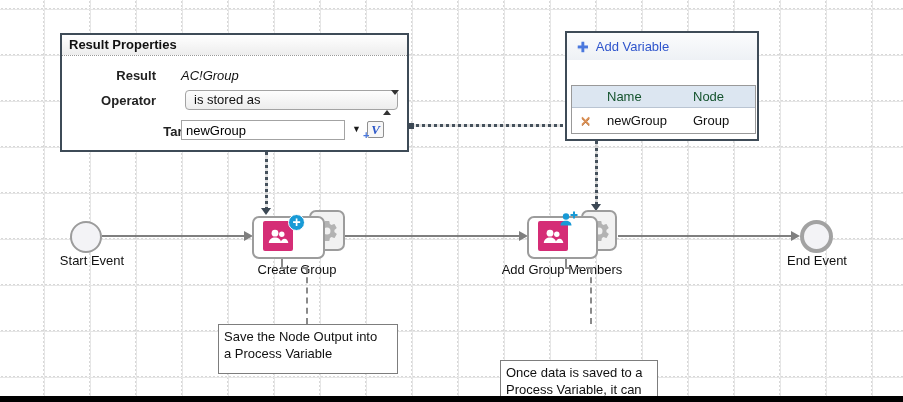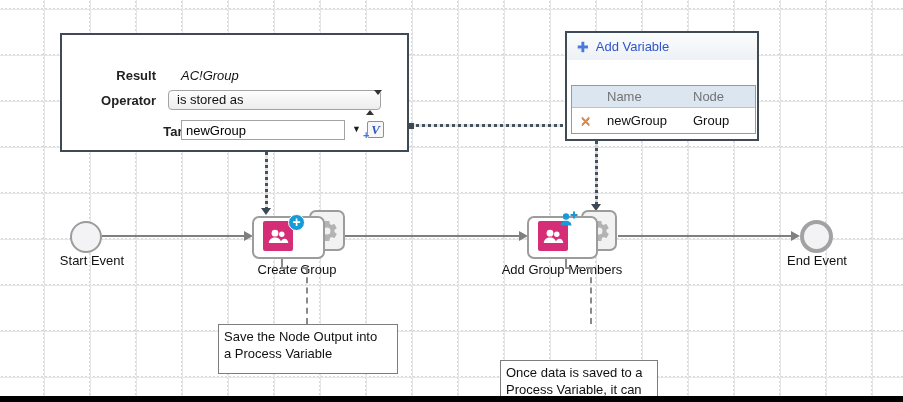--- a/index.html
+++ b/index.html
@@ -36,21 +36,21 @@
   .vpicker .plus{ position:absolute; left:-5px; bottom:-4px; color:#4a78dd; font-size:11px; font-weight:bold;
     text-shadow:0 0 1px #fff; }
 
   
   .add-row{ height:27px; display:flex; align-items:center; gap:7px; padding-left:10px;
     background:linear-gradient(#fbfcfd,#eef1f5); }
   .plus-icon{ color:#4a78dd; font-size:14px; line-height:14px; text-shadow:0 1px 0 #c9d6f2; cursor:pointer; }
   .link{ color:#2f55cc; font-size:13px; cursor:pointer; }
   .pv-table{ position:absolute; left:4px; top:52px; width:185px; border:1px solid #999; background:#fff; }
   .pv-thead{ display:flex; height:22px; background:#dce6f1; border-bottom:1px solid #b9c4d2;
-    align-items:center; font-size:13px; color:#737373; }
+    align-items:center; font-size:13px; color:#14532d; }
   .pv-row{ display:flex; height:25px; align-items:center; font-size:13px; }
   .cell-icon{ width:27px; text-align:center; }
   .cell-name{ flex:1; padding-left:8px; }
   .cell-type{ width:62px; }
   .x-icon{ color:#dd9256; font-weight:bold; font-size:14px; text-shadow:0 1px 0 #b96f35; cursor:pointer; }
 
   
   .flow-line{ position:absolute; height:2px; background:#7f7f7f; }
   .arrow-head{ position:absolute; width:0; height:0; border-top:5px solid transparent;
     border-bottom:5px solid transparent; border-left:9px solid #7f7f7f; }
@@ -81,26 +81,27 @@
     font-size:13px; line-height:17px; white-space:pre-line; color:#111; }
 
   .bottom-bar{ position:absolute; left:0; top:396px; width:903px; height:6px; background:#000; }
 </style>
 </head>
 <body>
 
 <div class="canvas">
 
   <div class="panel" style="left:60px; top:33px; width:349px; height:119px;">
+    <div class="panel-header">Result Properties</div>
 
     <span class="form-label" style="left:0; top:33px;">Result</span>
     <span class="form-value" style="left:119px; top:33px;font-style:italic;">AC!Group</span>
 
     <span class="form-label" style="left:0; top:58px;">Operator</span>
-    <div class="select-box" style="left:106px; top:55px; width:213px;">
+    <div class="select-box" style="left:123px; top:55px; width:213px;">
       <span>is stored as</span>
       <span class="stepper"><span class="tri-up"></span><span class="tri-dn"></span></span>
     </div>
 
     <span class="form-label" style="left:0; top:89px;margin-left:46px;">Target</span>
     <input class="text-input" style="left: 119px; top: 85px; width: 164px;" value="newGroup">
     <span class="dd-arrow" style="left:290px; top:89px;">▼</span>
     <div class="vpicker" style="left:305px; top:86px;">
       <div class="v">V</div>
       <span class="plus">+</span>

